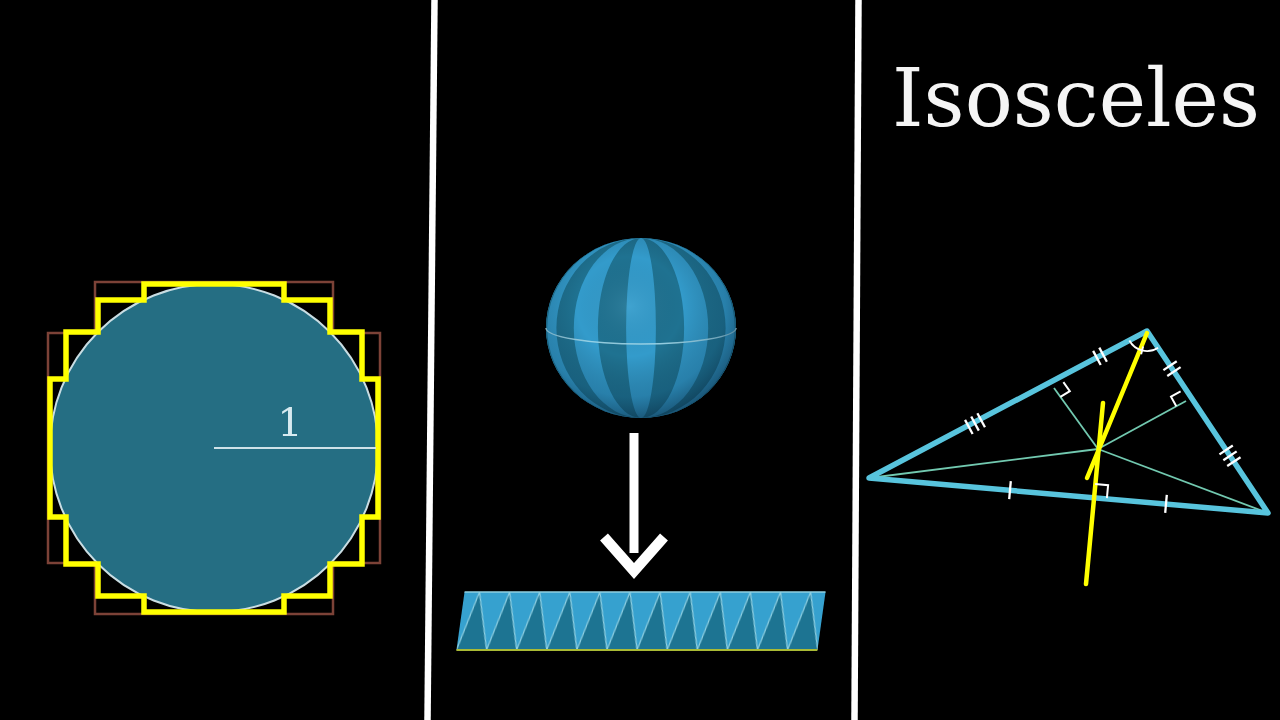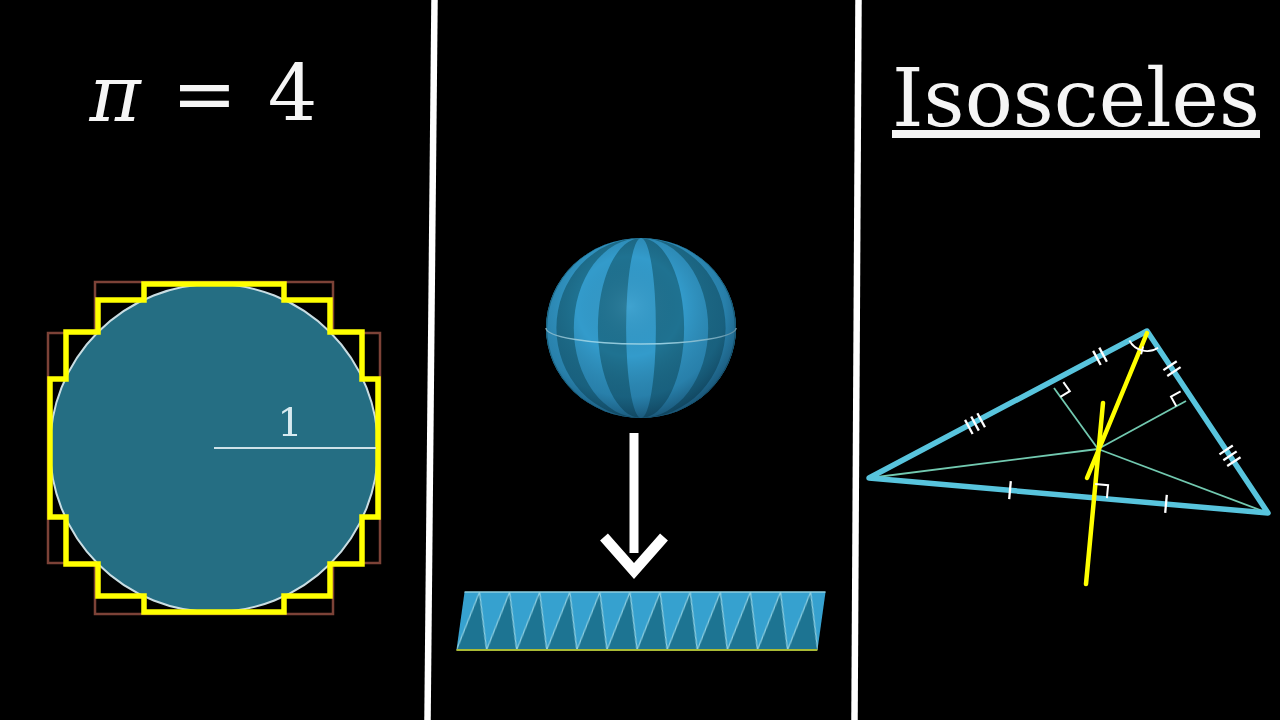--- a/index.html
+++ b/index.html
@@ -3,21 +3,21 @@
 <meta charset="utf-8">
 <style>
   html,body{margin:0;padding:0;background:#000;}
   #stage{position:relative;width:1280px;height:720px;background:#000;overflow:hidden;
          font-family:"DejaVu Serif","Liberation Serif",serif;}
   #figures{position:absolute;left:0;top:0;width:1280px;height:720px;}
   .title{position:absolute;transform:translate(-50%,-50%);color:#F5F5F5;line-height:1;
          white-space:nowrap;text-align:center;}
   .title-left{left:205px;top:94px;font-size:78px;letter-spacing:3px;}
   .title-mid{left:636px;top:90px;font-size:76px;}
-  .title-right{left:1076px;top:99px;font-size:80px;text-decoration:underline;}
+  .title-right{left:1076px;top:99px;font-size:80px;}
   .it{font-style:italic;}
   .sup{font-size:0.58em;vertical-align:0.62em;}
   .rsym{margin-left:0.12em;}
 </style>
 </head>
 <body>
 
 <div id="stage">
 
   <svg id="figures" viewBox="0 0 1280 720" xmlns="http://www.w3.org/2000/svg">
@@ -121,20 +121,17 @@
         </g>
       </g>
 
       <g fill="none" stroke-width="1.8" stroke="#FFFFFF">
         <path d="M1158.1 347.7 A20 20 0 0 1 1129.4 340.5"></path>
         <path d="M1143.1 346.5 L1141.2 354.3"></path>
       </g>
     </g>
   </svg>
 
-  <div class="title title-left">
-    <span class="it">π</span><span> = 4</span>
-  </div>
 
 
   <div class="title title-right">Isosceles</div>
 
 </div>
 
 </body></html>

